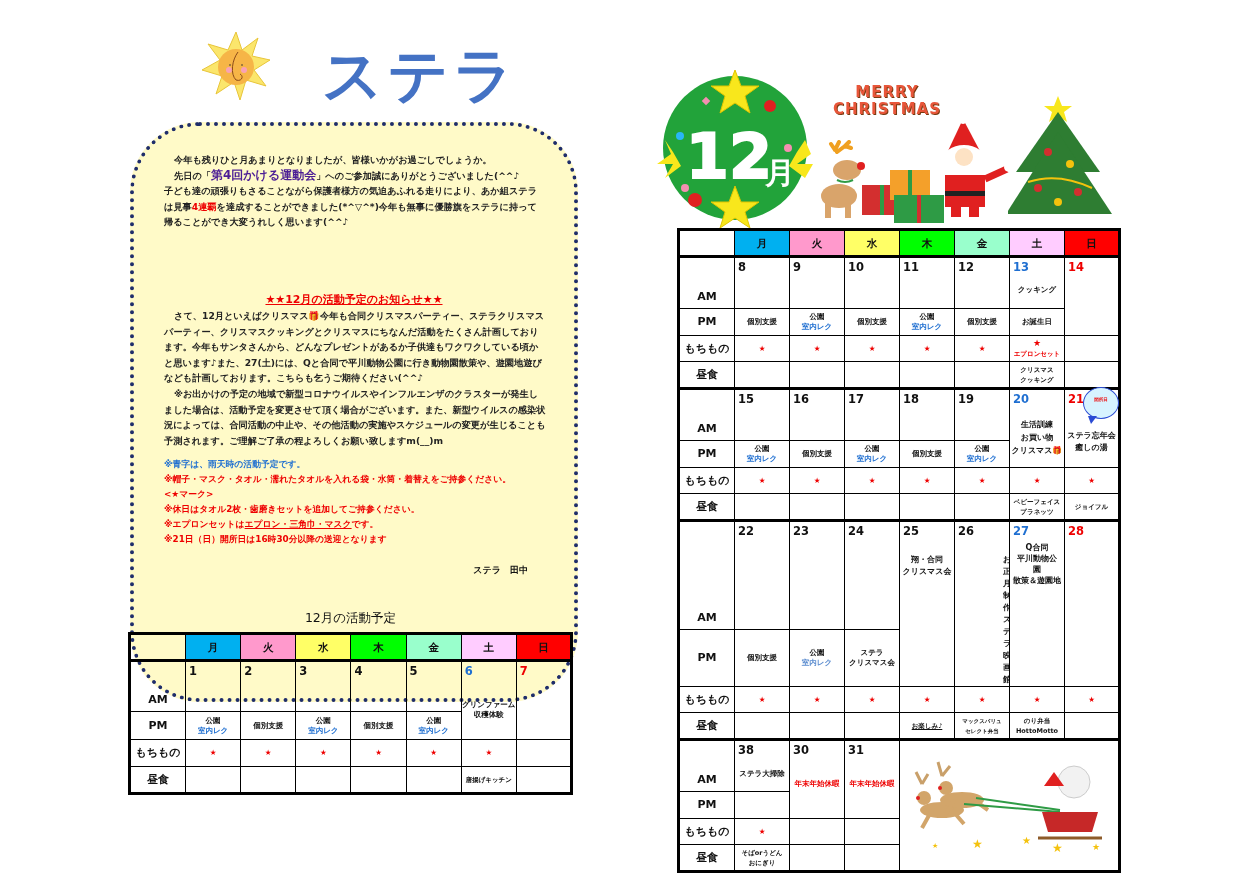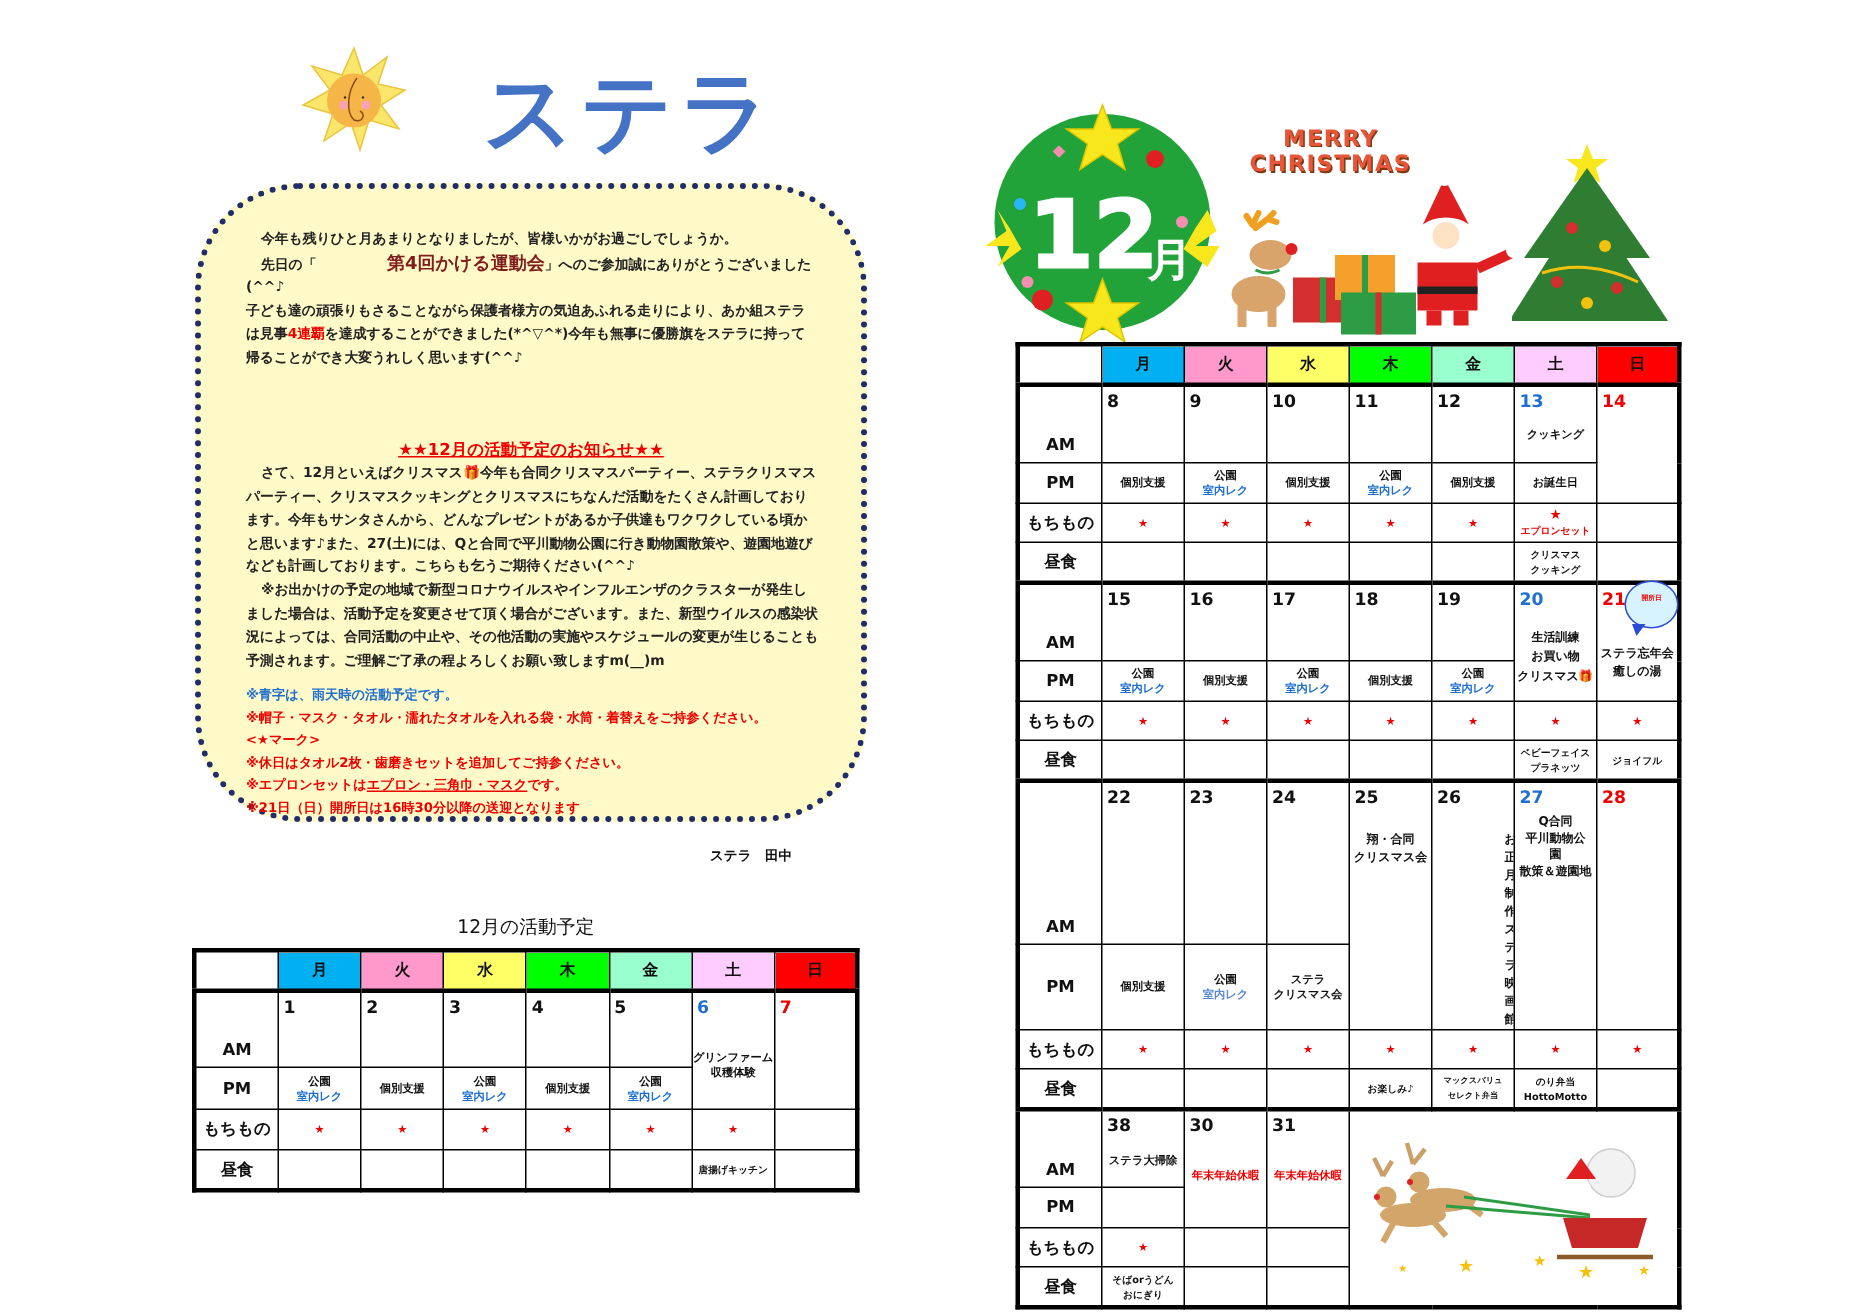--- a/index.html
+++ b/index.html
@@ -2,26 +2,26 @@
 <html><head>
 <meta charset="utf-8">
 <style>
   html,body{margin:0;padding:0;background:#fff;}
   body{width:1243px;height:875px;position:relative;overflow:hidden;font-family:"DejaVu Sans","Liberation Sans",sans-serif;color:#111;}
   .abs{position:absolute;}
   
   #logo-sun{left:200px;top:30px;width:72px;height:72px;}
   #logo-text{left:322px;top:40px;font-size:60px;font-weight:bold;color:#4472c4;letter-spacing:4px;line-height:70px;font-family:"DejaVu Sans",sans-serif;}
   
-  #letter{left:130px;top:122px;width:448px;height:426px;background:#fffac8;border:4px dotted #1f2d6b;border-radius:70px;box-sizing:border-box;}
+  #letter{left:130px;top:122px;width:448px;height:580px;background:#fffac8;border:4px dotted #1f2d6b;border-radius:70px;box-sizing:border-box;}
   .lt{position:absolute;left:30px;right:28px;font-size:9.2px;font-weight:bold;line-height:15.6px;color:#222;}
   .lt p{margin:0;}
   .red{color:#e00;}
   .blue{color:#1f6fd1;}
-  .big-red{color:#7f1d1d;font-size:12px;margin-left:47px;}
+  .big-red{color:#4c1d95;font-size:12px;}
   .ul{text-decoration:underline;}
   #announce-title{position:absolute;left:0;right:0;top:166px;text-align:center;font-size:11px;font-weight:bold;color:#e00;text-decoration:underline;}
   #signature{position:absolute;right:46px;top:438px;font-size:9px;font-weight:bold;}
   
   .cal{position:absolute;border-collapse:collapse;table-layout:fixed;border:3px solid #000;}
   .cal td{border:1px solid #000;padding:0;text-align:center;vertical-align:middle;font-weight:bold;font-size:7.5px;line-height:10px;overflow:hidden;}
   .cal td.lbl{font-size:11px;}
   .cal tr.hdr td{height:24px;font-size:10.5px;border-bottom:3px solid #000;}
   .cal tr.wk-top td{border-top:3px solid #000;}
   .cal td.date{vertical-align:top;text-align:left;position:relative;}
@@ -402,21 +402,21 @@
     <td class="star">★</td>
     <td class="star">★</td>
     <td class="star">★</td>
     <td class="star">★</td>
   </tr>
   <tr style="height:27px;">
     <td class="lbl">昼食</td>
     <td></td>
         <td></td>
         <td></td>
-    <td style="font-size:6.5px;">お楽しみ♪</td>
+    <td style="font-size:6.5px;text-decoration:underline;">お楽しみ♪</td>
     <td style="font-size:5.5px;"><span>マックスバリュ</span><br><span>セレクト弁当</span></td>
     <td style="font-size:6.5px;"><span>のり弁当</span><br><span>HottoMotto</span></td>
     <td></td>
   </tr>
 
   <tr class="wk-top" style="height:52px;">
     <td class="lbl" style="vertical-align:bottom;padding-bottom:6px;">AM</td>
     <td class="date">
           <span class="dn">38</span>
           <span class="cell-txt" style="margin-top:12px;">ステラ大掃除</span>

